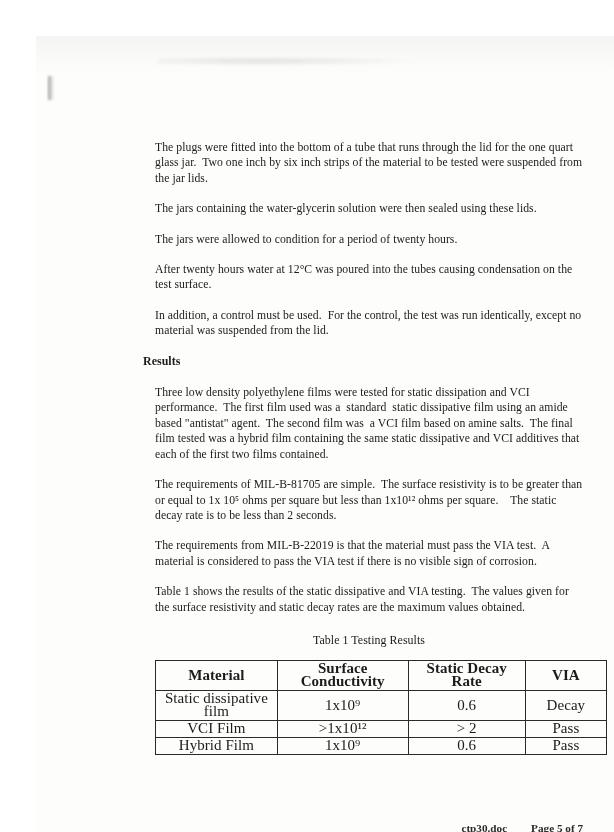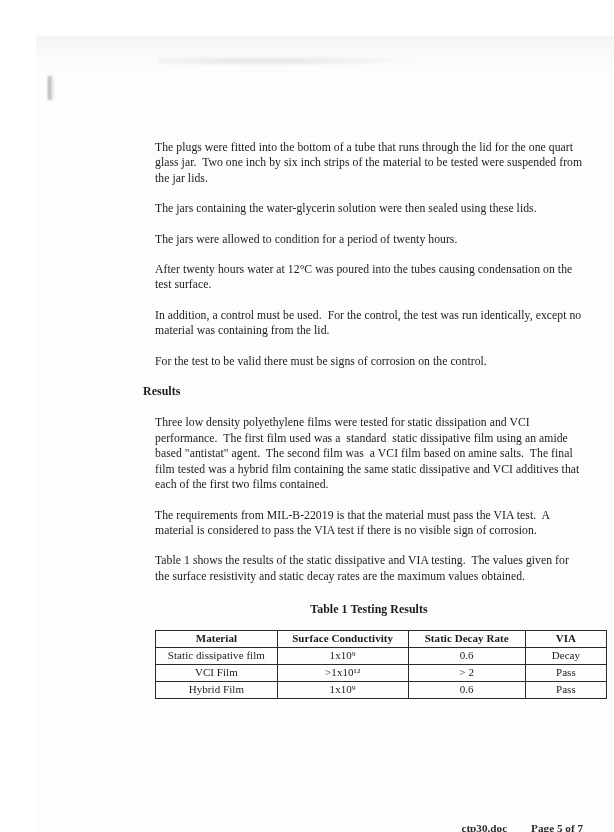--- a/index.html
+++ b/index.html
@@ -43,29 +43,29 @@
     margin-bottom: 15px;
     white-space: pre-wrap;
   }
   .results-heading {
     font-size: 11.9px;
     font-weight: bold;
     margin: 1px 0 16px 0;
   }
   .table-title {
     text-align: center;
-    font-weight: bold;
+    font-weight: normal;
     font-size: 11.9px;
     margin: 18px 0 9px 0;
   }
   table.results {
     width: 452px;
     border-collapse: collapse;
     border: 1.5px solid #2a2a2a;
-    font-size: 11px;
+    font-size: 15px;
   }
   table.results th, table.results td {
     border: 1px solid #2a2a2a;
     text-align: center;
     padding: 1px 4px 2px 4px;
     height: 16px;
     line-height: 13px;
     vertical-align: middle;
   }
   table.results th { font-weight: bold; height: 17px; }
@@ -94,26 +94,26 @@
   <div class="artifact top-speckle"></div>
   <div class="artifact bottom-smudge-1"></div>
   <div class="artifact bottom-smudge-2"></div>
   <div class="artifact bottom-smudge-3"></div>
 
   <main class="content">
     <p>The plugs were fitted into the bottom of a tube that runs through the lid for the one quart glass jar.  Two one inch by six inch strips of the material to be tested were suspended from the jar lids.</p>
     <p>The jars containing the water-glycerin solution were then sealed using these lids.</p>
     <p>The jars were allowed to condition for a period of twenty hours.</p>
     <p>After twenty hours water at 12°C was poured into the tubes causing condensation on the test surface.</p>
-    <p>In addition, a control must be used.  For the control, the test was run identically, except no material was containing from the lid.</p>
-    <p>For the test to be valid there must be signs of corrosion on the control.</p>
+    <p>In addition, a control must be used.  For the control, the test was run identically, except no material was suspended from the lid.</p>
 
     <h2 class="results-heading">Results</h2>
 
     <p>Three low density polyethylene films were tested for static dissipation and VCI performance.  The first film used was a  standard  static dissipative film using an amide based "antistat" agent.  The second film was  a VCI film based on amine salts.  The final film tested was a hybrid film containing the same static dissipative and VCI additives that each of the first two films contained.</p>
+    <p>The requirements of MIL-B-81705 are simple.  The surface resistivity is to be greater than or equal to 1x 10⁵ ohms per square but less than 1x10¹² ohms per square.    The static decay rate is to be less than 2 seconds.</p>
     <p>The requirements from MIL-B-22019 is that the material must pass the VIA test.  A material is considered to pass the VIA test if there is no visible sign of corrosion.</p>
     <p>Table 1 shows the results of the static dissipative and VIA testing.  The values given for the surface resistivity and static decay rates are the maximum values obtained.</p>
 
     <div class="table-title">Table 1 Testing Results</div>
 
     <table class="results">
       <colgroup>
         <col class="c-material">
           <col class="c-conduct">
           <col class="c-decay">

